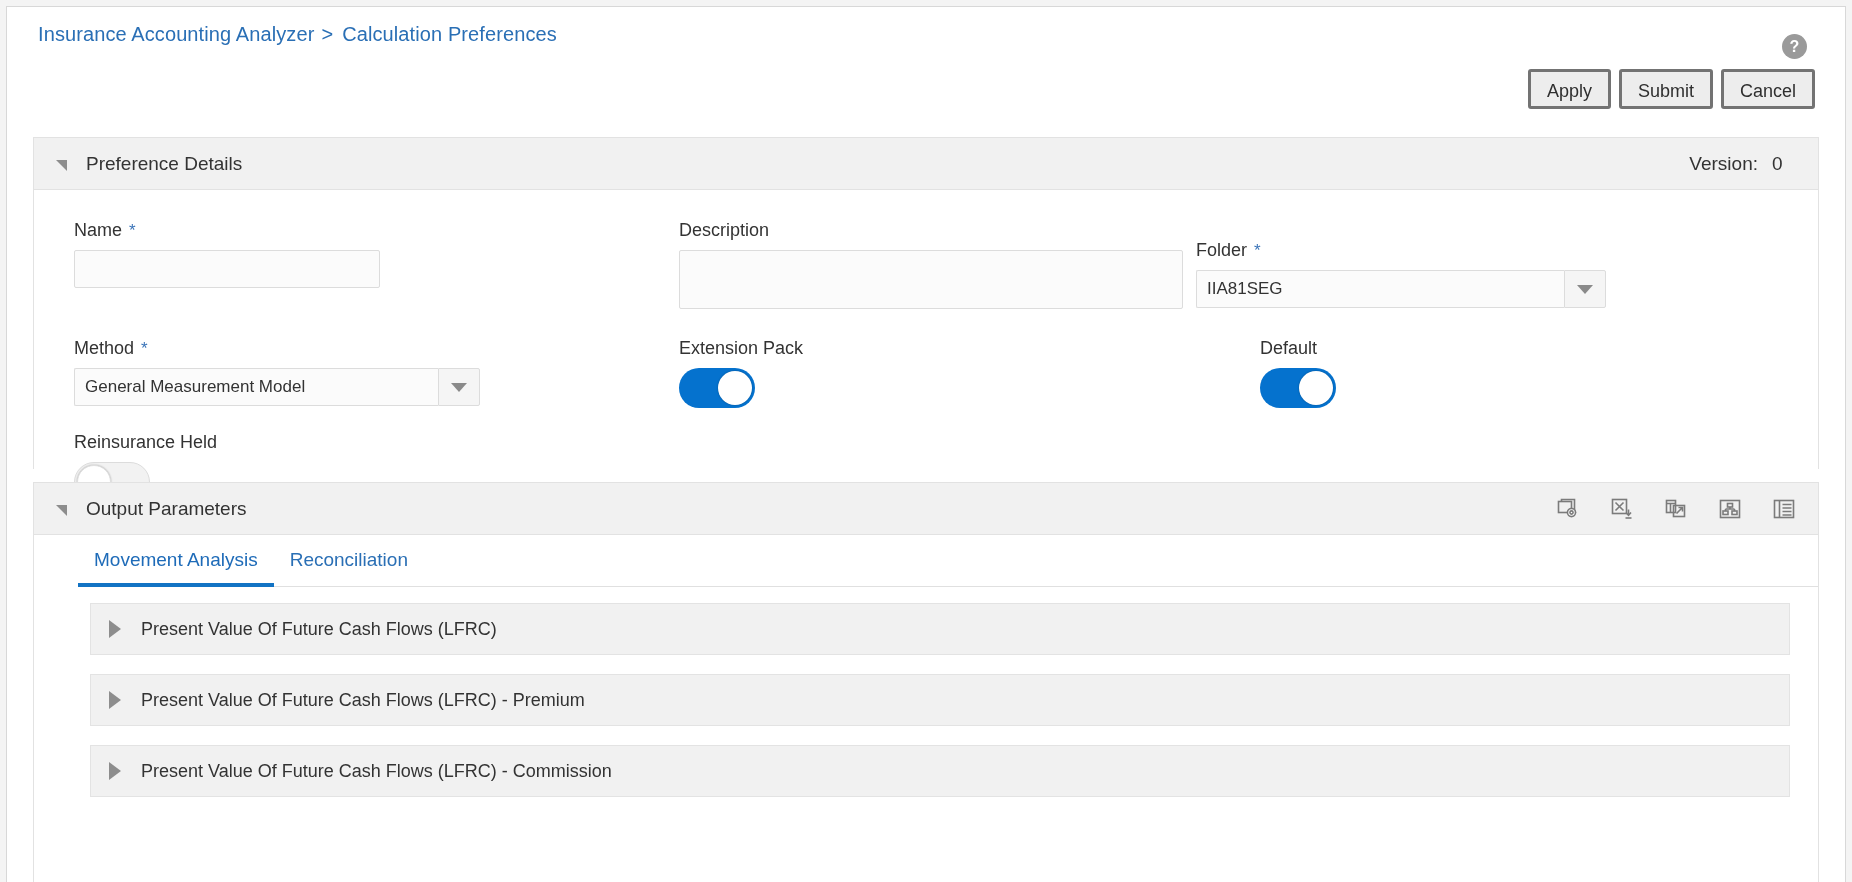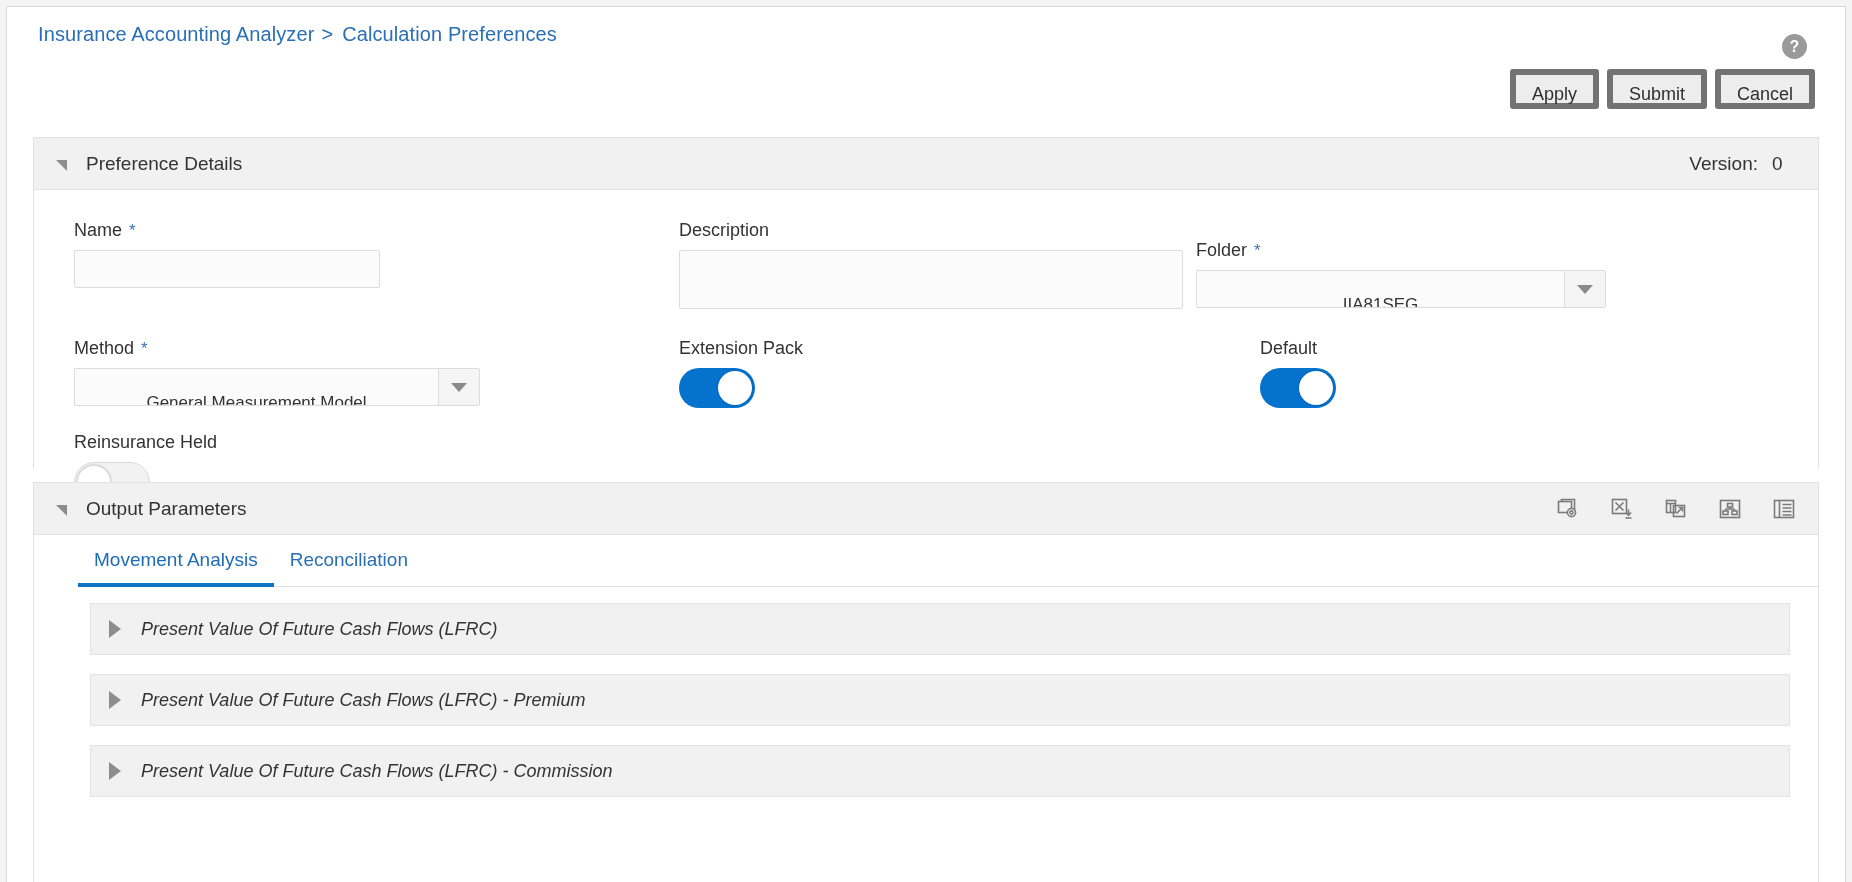--- a/index.html
+++ b/index.html
@@ -79,21 +79,21 @@
     right: 30px;
     top: 62px;
     display: flex;
     gap: 8px;
   }
   .btn {
     min-width: 83px;
     height: 40px;
     padding: 0 16px;
     background: #ededed;
-    border: 6px solid #737373;
+    border: 3px solid #737373;
     border-radius: 3px;
     font-family: "Liberation Sans", sans-serif;
     font-size: 18px;
     color: #2f2f2f;
     cursor: pointer;
     line-height: 38px;
     text-align: center;
   }
 
   
@@ -220,25 +220,24 @@
     align-items: stretch;
     height: 38px;
   }
   .select-value {
     background: #fbfbfb;
     border: 1px solid #dcdcdc;
     border-right: none;
     border-radius: 2px 0 0 2px;
     font-size: 17px;
     color: #333333;
-    padding: 16px 10px;
+    padding: 0 10px;
     line-height: 36px;
     white-space: nowrap;
     overflow: hidden;
-    text-align: center;
   }
   .select-arrow {
     width: 42px;
     background: #f5f5f5;
     border: 1px solid #dcdcdc;
     border-radius: 0 2px 2px 0;
     display: flex;
     align-items: center;
     justify-content: center;
     cursor: pointer;
@@ -327,21 +326,20 @@
     margin-right: 20px;
     border-top: 9px solid transparent;
     border-bottom: 9px solid transparent;
     border-left: 12px solid #8d8d8d;
     flex: 0 0 auto;
   }
   .acc-label {
     font-size: 18px;
     color: #333333;
     white-space: nowrap;
-    font-style: italic;
   }
 </style>
 </head>
 <body>
 
 <div class="page-shell">
 
   <div class="breadcrumb-row">
     <div class="breadcrumb">
       <span class="crumb">Insurance Accounting Analyzer</span><span class="sep">&gt;</span><span class="crumb">Calculation Preferences</span>

